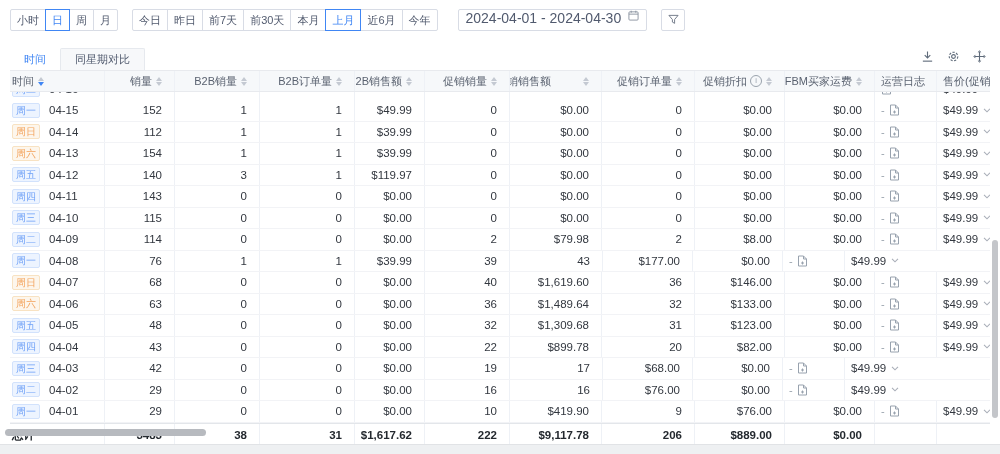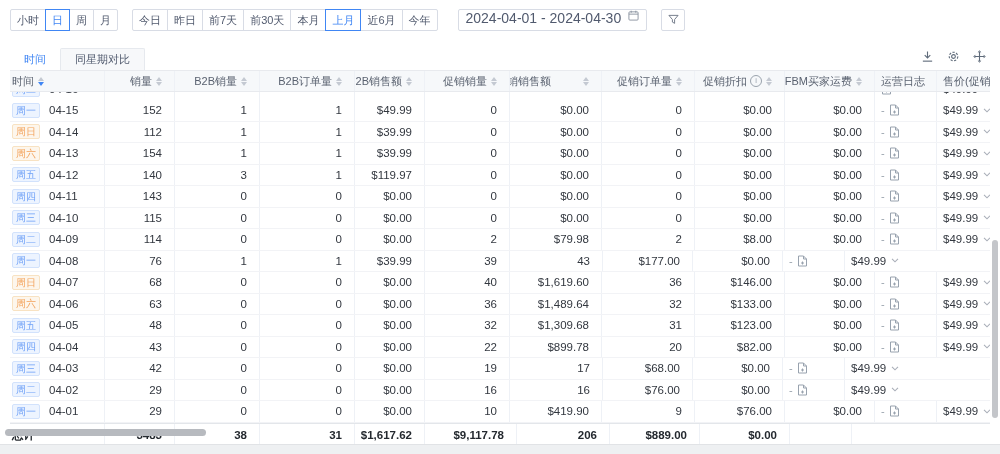--- a/index.html
+++ b/index.html
@@ -735,20 +735,21 @@
         </div>
       </div>
     <div class="tr total">
         <div class="td c-time">
           <span style="font-weight: bold;">总计</span>
         </div>
         <div class="td c-sales num">3483</div>
         <div class="td c-b2bq num">38</div>
         <div class="td c-b2bo num">31</div>
         <div class="td c-b2ba num">$1,617.62</div>
+        <div class="td c-proq num">222</div>
         <div class="td c-proa num">$9,117.78</div>
         <div class="td c-proo num">206</div>
         <div class="td c-prod num">$889.00</div>
         <div class="td c-fbm num">$0.00</div>
         <div class="td c-log"></div>
         <div class="td c-price"></div>
       </div>
   </div>
 
   <div class="hthumb"></div>

